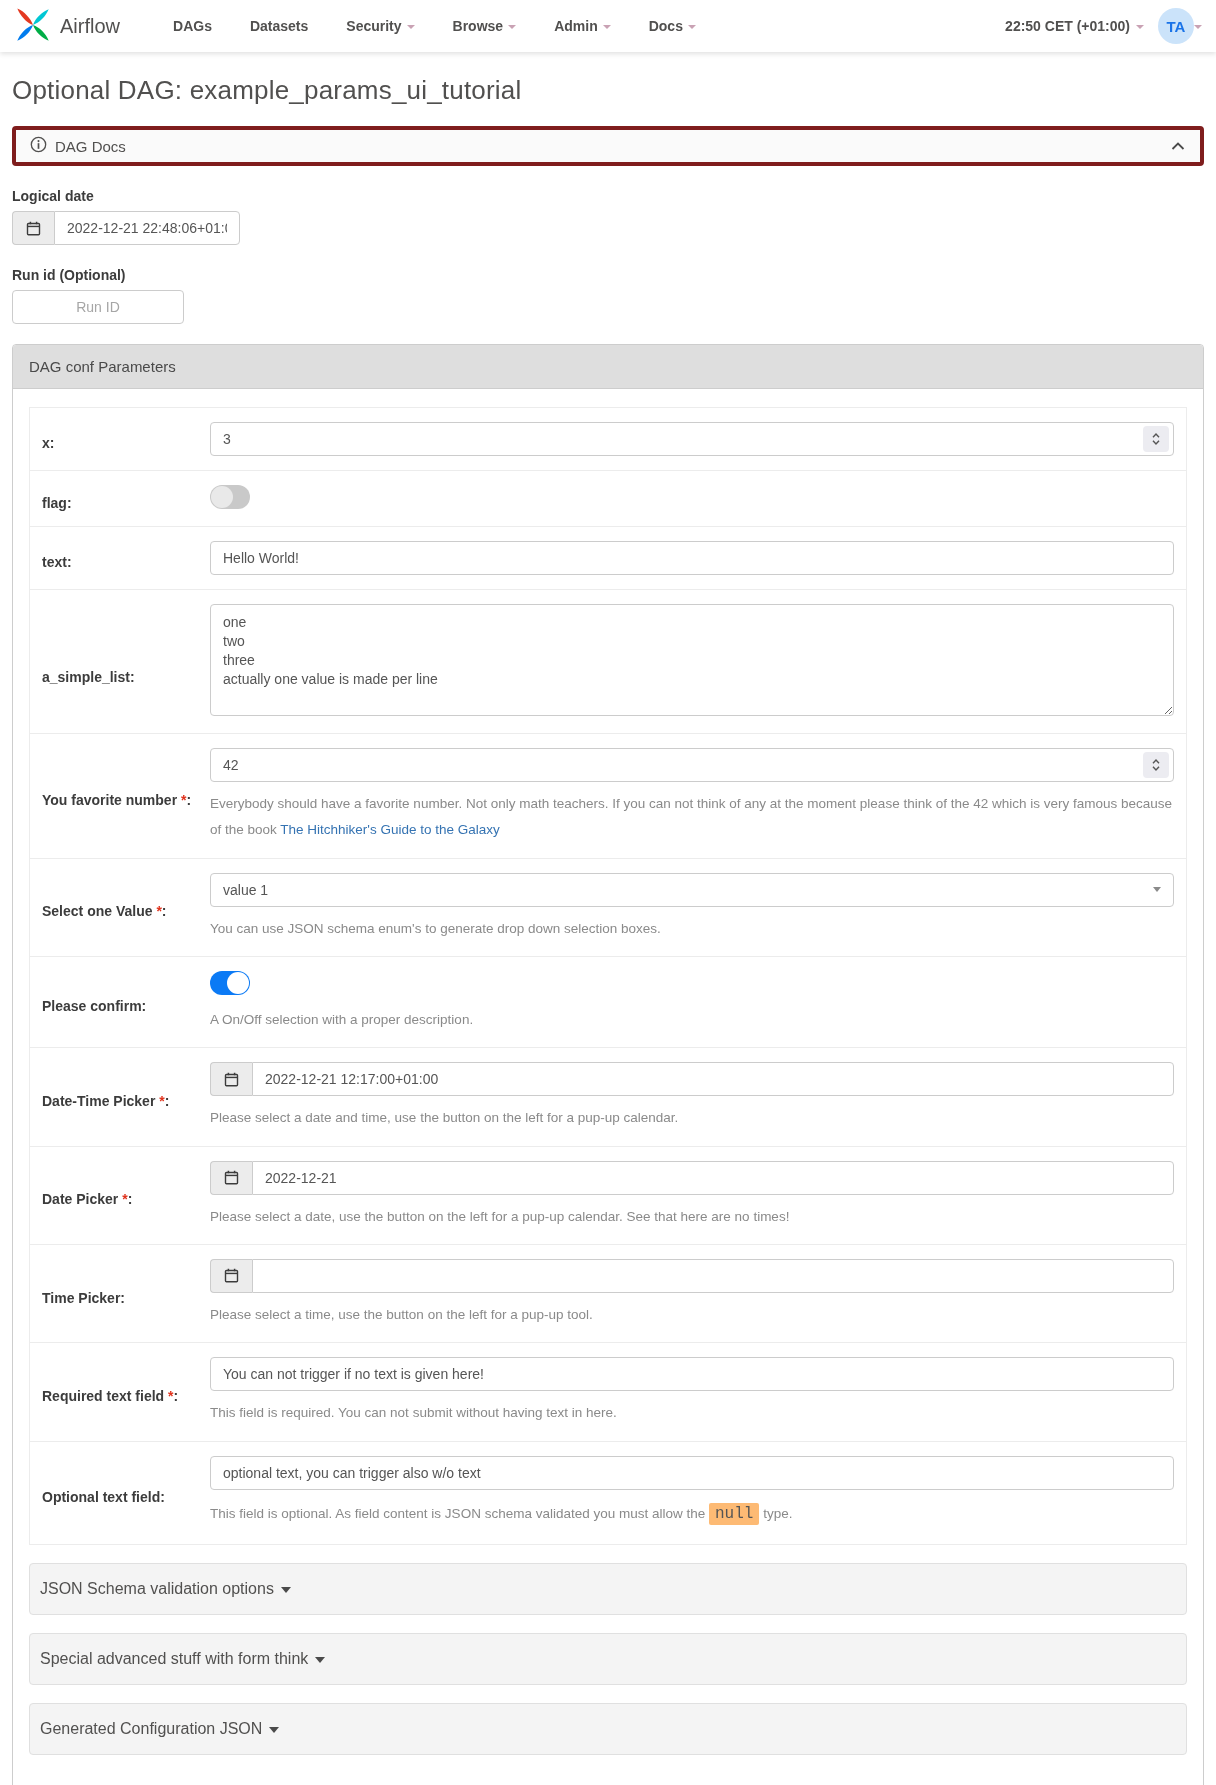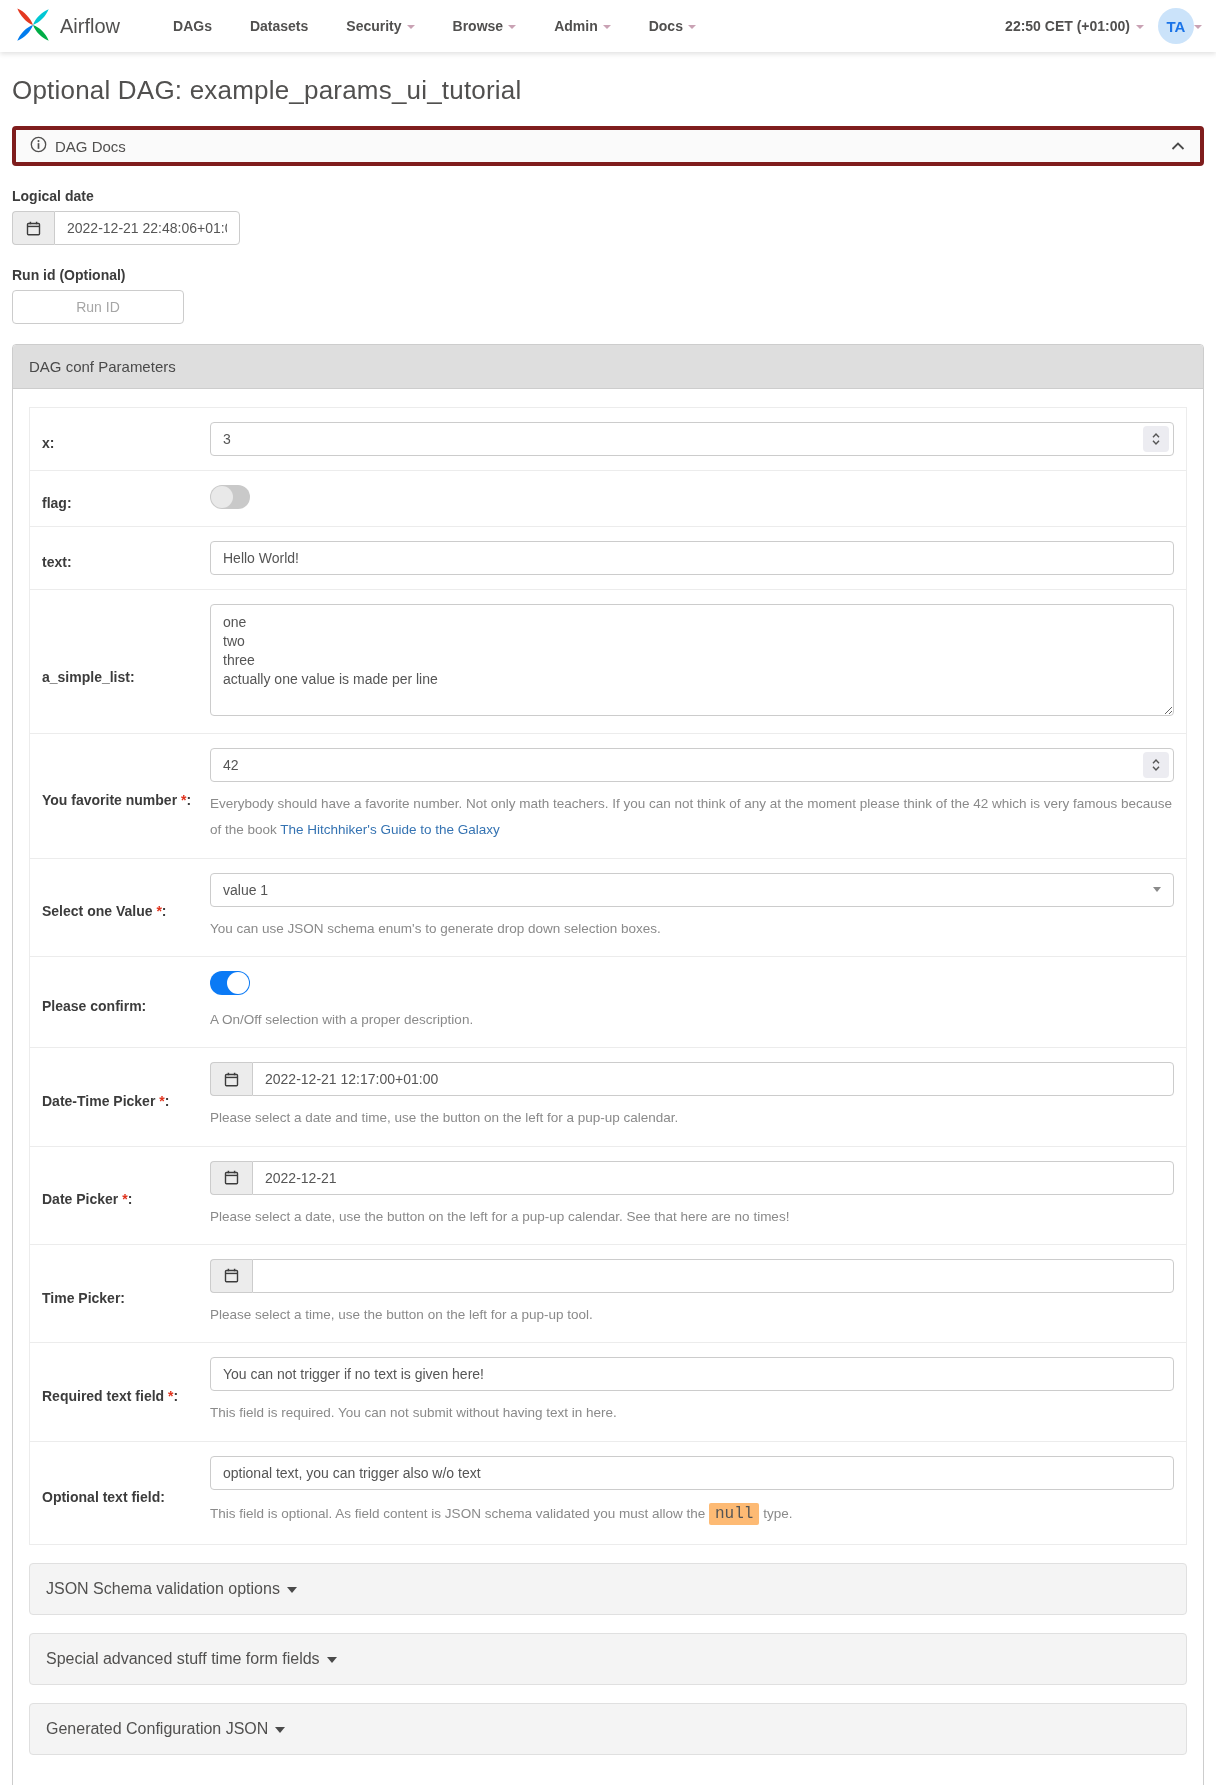--- a/index.html
+++ b/index.html
@@ -96,21 +96,21 @@
   .toggle.off { background:#c9c9c9; }
   .toggle.on  { background:#0b7af5; }
   .toggle .knob {
     position:absolute; top:1px; width:22px; height:22px; border-radius:50%;
   }
   .toggle.off .knob { left:1px; background:#e9e9e9; }
   .toggle.on  .knob { right:1px; background:#fff; }
   
   .subbar {
     background:#f4f4f4; border:1px solid #e0e0e0; border-radius:4px;
-    padding: 16px 16px; margin-top:18px; font-size:16px; color:#51504f;
+    padding: 16px 10px; margin-top:18px; font-size:16px; color:#51504f;
     display:flex; align-items:center; cursor:pointer;
   }
   .subbar .bar-caret {
     width:0; height:0; border-left:5px solid transparent; border-right:5px solid transparent;
     border-top:6px solid #4a4a4a; margin-left:7px; margin-top:3px;
   }
   code.chip {
     font-family:"Liberation Mono","DejaVu Sans Mono",monospace; font-size:16px;
     background:#fdba74; color:#555; padding:2px 6px; border-radius:2px; white-space:nowrap;
   }
@@ -317,21 +317,21 @@
             <div class="lcell">Optional text field:</div>
             <div class="vcell"><input class="tb" value="optional text, you can trigger also w/o text" style=""><div class="help">This field is optional. As field content is JSON schema validated you must allow the <code class="chip">null</code> type.</div></div>
           </div>
         </div>
       <div>
           <div class="subbar">
             <span>JSON Schema validation options</span>
             <span class="bar-caret"></span>
           </div>
           <div class="subbar">
-            <span>Special advanced stuff time form fields</span>
+            <span>Special advanced stuff with form think</span>
             <span class="bar-caret"></span>
           </div>
           <div class="subbar">
             <span>Generated Configuration JSON</span>
             <span class="bar-caret"></span>
           </div>
         </div>
     </div>
   </div>
 

